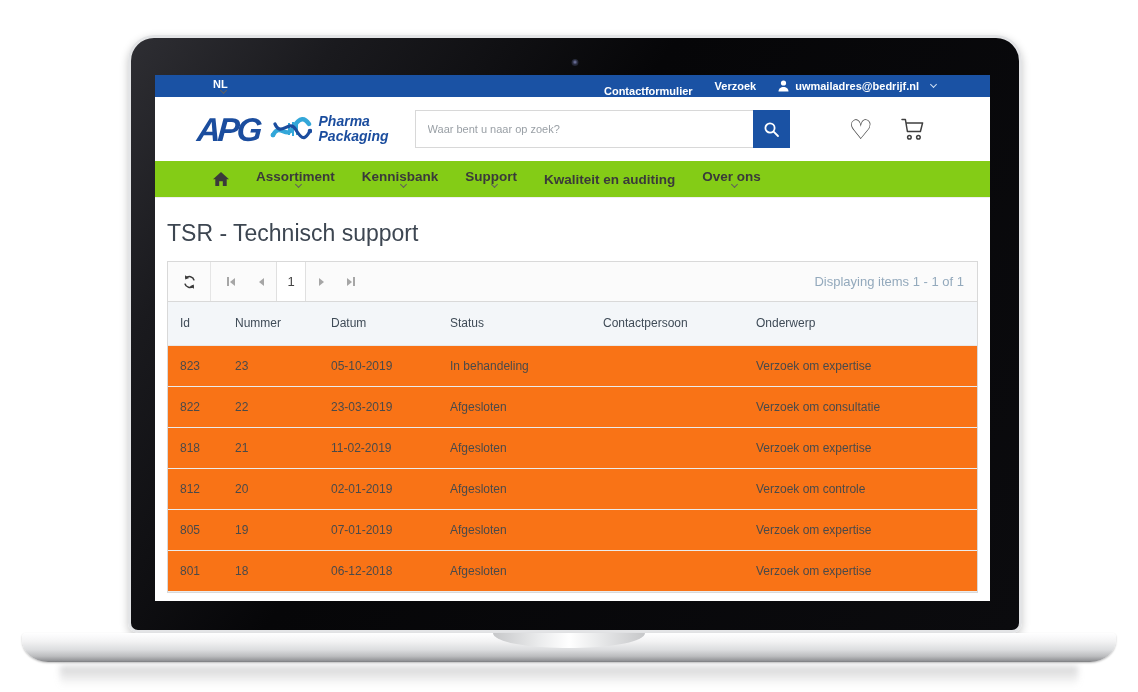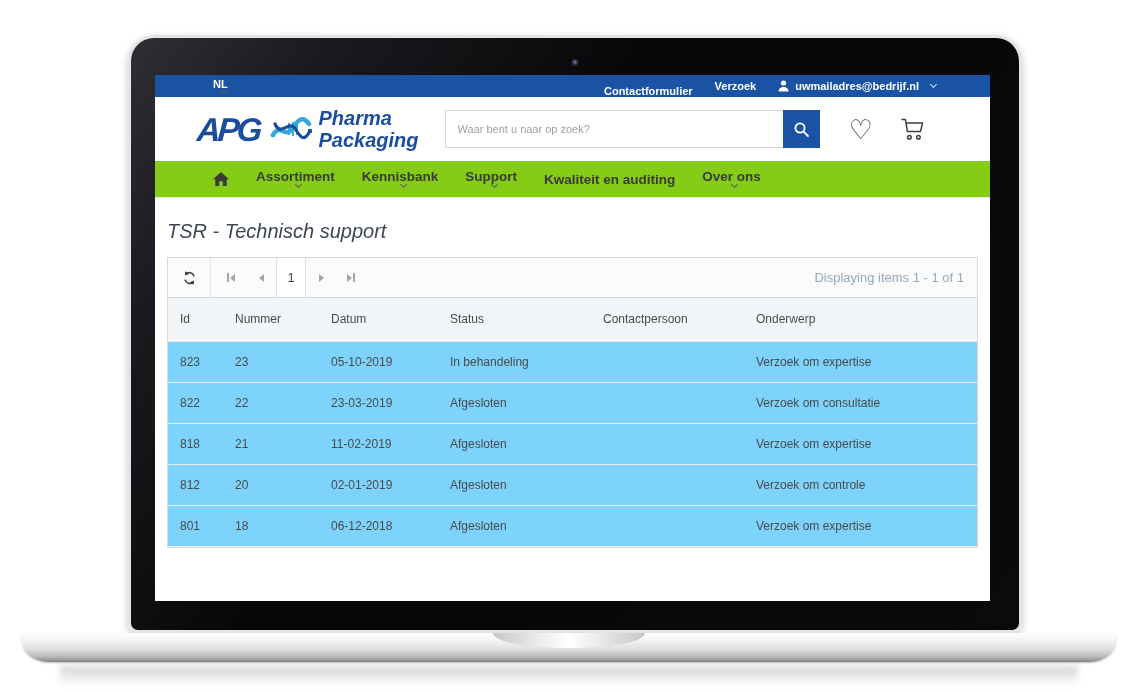--- a/index.html
+++ b/index.html
@@ -61,21 +61,21 @@
   }
   .topbar .chev{ border-color:#cfe0f5; }
 
   
   .site-header{ height:64px; background:#fff; display:flex; align-items:center; padding:0 64px 0 42px; }
   .logo{ display:flex; align-items:center; gap:7px; cursor:pointer; }
   .logo-apg{
     font-size:33px; font-weight:800; font-style:italic; letter-spacing:-3px;
     color:#1b4d9e; line-height:1; transform:skewX(-4deg); padding-right:3px;
   }
-  .logo-tagline{ color:#1b4d9e; font-style:italic; font-weight:700; font-size:20px; line-height:1.1; }
+  .logo-tagline{ color:#1b4d9e; font-style:italic; font-weight:700; font-size:14px; line-height:1.1; }
   .search-box{ display:flex; margin-left:26px; }
   .search-input{
     width:338px; height:38px; border:1px solid #d8d8d8; border-right:none;
     padding:0 12px; font-size:11px; color:#333; outline:none;
     font-family:"Liberation Sans","DejaVu Sans",sans-serif;
   }
   .search-input::placeholder{ color:#9aa0a6; }
   .search-btn{
     width:37px; height:38px; background:#1a52a4; border:none; cursor:pointer;
     display:flex; align-items:center; justify-content:center;
@@ -88,21 +88,21 @@
     height:37px; background:#84cc16; border-bottom:1px solid #efefef;
     display:flex; align-items:center; gap:27px; padding:0 58px;
     font-size:13.5px; font-weight:600; color:#3a3a3a;
   }
   .nav-item{ display:flex; align-items:center; cursor:pointer; white-space:nowrap;flex-direction:column; }
   .nav-item .chev{ border-color:#5f5f5f; width:5px; height:5px; }
   .home-link{ display:flex; align-items:center; cursor:pointer; }
 
   
   .main{ padding:0 12px; background:#fff; }
-  .page-title{ margin:22px 0 14px; font-size:20px; font-weight:400; color:#3d4651;font-style:italic; }
+  .page-title{ margin:22px 0 14px; font-size:23px; font-weight:400; color:#3d4651; }
 
   .grid{ border:1px solid #d9d9d9; }
   .grid-toolbar{ height:40px; background:#fbfbfb; border-bottom:1px solid #d9d9d9; display:flex; align-items:stretch; }
   .tb-refresh{ width:43px; display:flex; align-items:center; justify-content:center; border-right:1px solid #e5e5e5; cursor:pointer; }
   .pager{ display:flex; align-items:stretch; margin-left:5px; }
   .pg-btn{ width:30px; display:flex; align-items:center; justify-content:center; gap:1px; cursor:pointer; color:#a6a6a6; }
   .pg-current{
     width:30px; display:flex; align-items:center; justify-content:center;
     background:#fff; border-left:1px solid #e0e0e0; border-right:1px solid #e0e0e0;
     color:#444; font-size:13px;
@@ -112,21 +112,21 @@
   .tri-r{ width:0; height:0; border-top:4px solid transparent; border-bottom:4px solid transparent; border-left:5px solid currentColor; }
   .vbar{ width:2px; height:9px; background:currentColor; }
 
   table{ width:100%; border-collapse:collapse; table-layout:fixed; font-size:12px; }
   thead th{
     background:#f3f6f9; height:43px; text-align:left; padding-left:12px;
     font-weight:400; color:#3f4b57; border-bottom:1px solid #e8e8e8;
   }
   tbody td{
     height:41px; padding-left:12px; color:#4a4a4a;
-    border-bottom:1px solid #ebebeb; background:#7dd3fc;
+    border-bottom:1px solid #ebebeb; background:#f97316;
     white-space:nowrap; overflow:hidden;
   }
   tbody tr{ cursor:pointer; }
 </style>
 </head>
 <body>
 
 <div>
   <div class="laptop-bezel">
     <div class="webcam"></div>
@@ -305,20 +305,28 @@
                 </tr>
                 <tr>
                   <td>812</td>
                   <td>20</td>
                   <td>02-01-2019</td>
                   <td>Afgesloten</td>
                   <td></td>
                   <td>Verzoek om controle</td>
                 </tr>
                 <tr>
+                  <td>805</td>
+                  <td>19</td>
+                  <td>07-01-2019</td>
+                  <td>Afgesloten</td>
+                  <td></td>
+                  <td>Verzoek om expertise</td>
+                </tr>
+                <tr>
                   <td>801</td>
                   <td>18</td>
                   <td>06-12-2018</td>
                   <td>Afgesloten</td>
                   <td></td>
                   <td>Verzoek om expertise</td>
                 </tr>
               </tbody>
           </table>
         </div>

